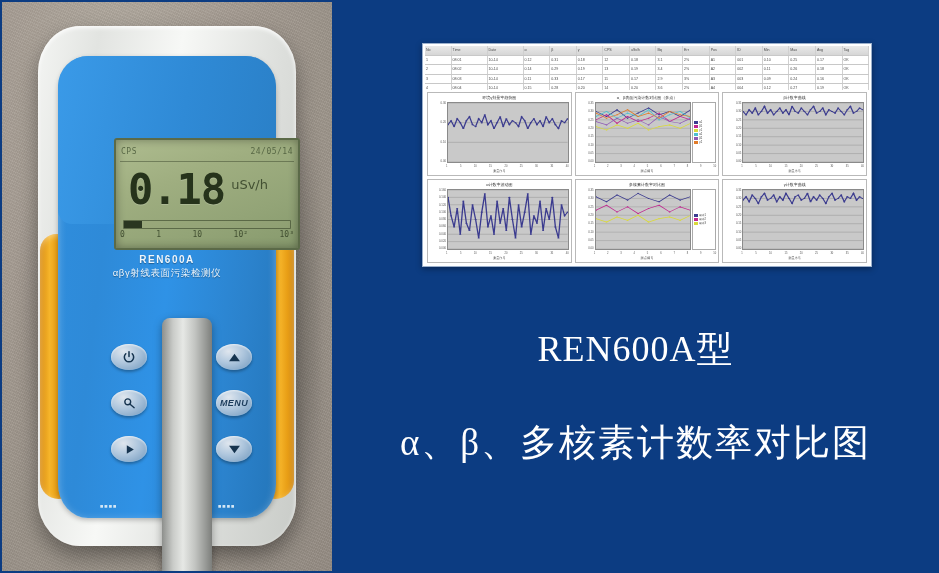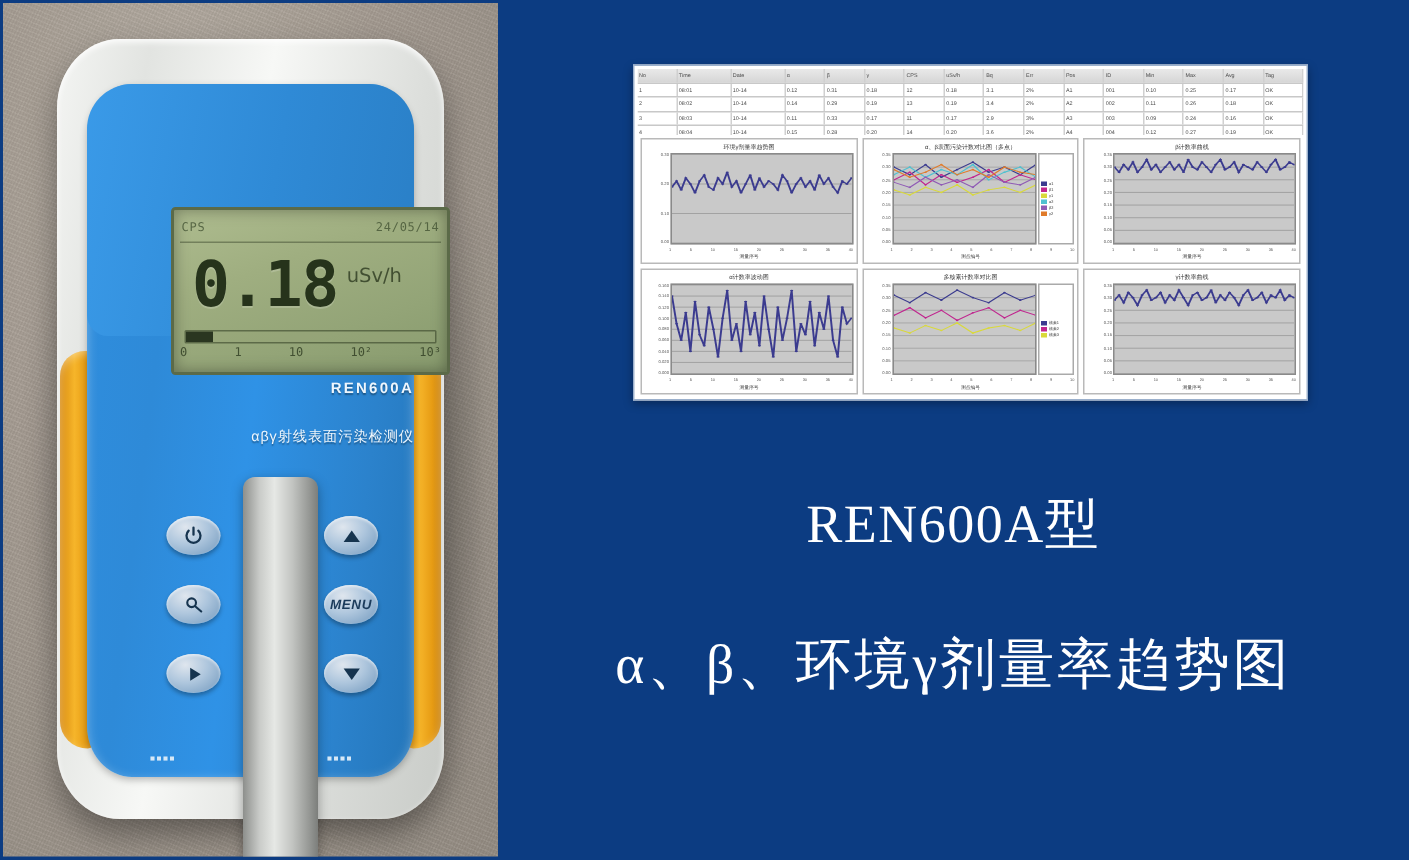--- a/index.html
+++ b/index.html
@@ -96,25 +96,25 @@
   }
   .lcd-bar-fill{position:absolute;left:0;top:0;height:100%;width:11%;background:#2a3620;}
   .lcd-scale{
     position:absolute;left:4px;right:4px;top:90px;height:14px;
     display:flex;justify-content:space-between;align-items:flex-start;
     font-family:"DejaVu Sans Mono", monospace;font-size:8px;color:#2e3b21;opacity:.8;
   }
 
   
   .brand{
-    position:absolute;left:0;right:0;top:198px;text-align:right;color:#eef6fd;
+    position:absolute;left:0;right:0;top:198px;text-align:center;color:#eef6fd;
     text-shadow:0 1px 1px rgba(0,0,0,.35);
   }
   .brand-model{font-size:10px;letter-spacing:1.5px;font-weight:bold;}
-  .brand-cn{font-size:9.5px;letter-spacing:.6px;margin-top:20px;}
+  .brand-cn{font-size:9.5px;letter-spacing:.6px;margin-top:2px;}
 
   
   .handle{
     position:absolute;left:104px;top:262px;width:50px;height:282px;
     border-radius:8px 8px 14px 14px;
     background:linear-gradient(90deg,#8d8f8c 0%,#c9cbc8 22%,#e6e8e5 42%,#c2c4c1 66%,#969895 88%,#7c7e7b 100%);
     box-shadow:0 3px 8px rgba(0,0,0,.35);
   }
 
   
@@ -921,15 +921,15 @@
             <span>30</span>
             <span>35</span>
             <span>40</span>
           </div>
           <div class="chart-xlab">测量序号</div>
         </div>
       </div>
   </div>
 
   <div class="caption cap1">REN600A型</div>
-  <div class="caption cap2">α、β、环境γ剂量率趋势图</div>
+  <div class="caption cap2">α、β、多核素计数率对比图</div>
 
 </div>
 
 </body></html>

